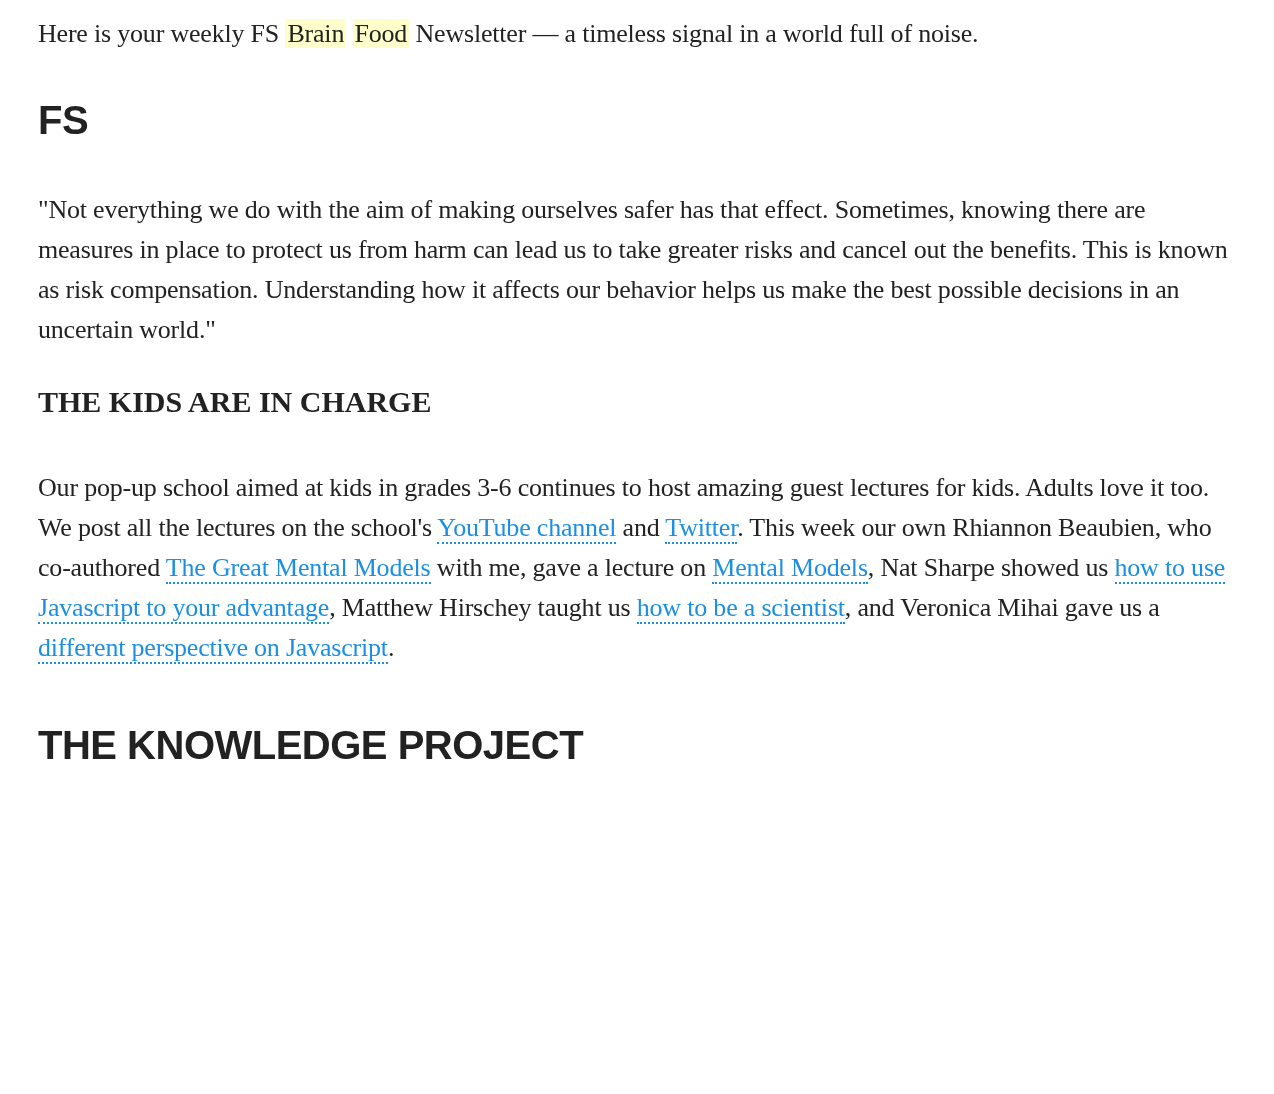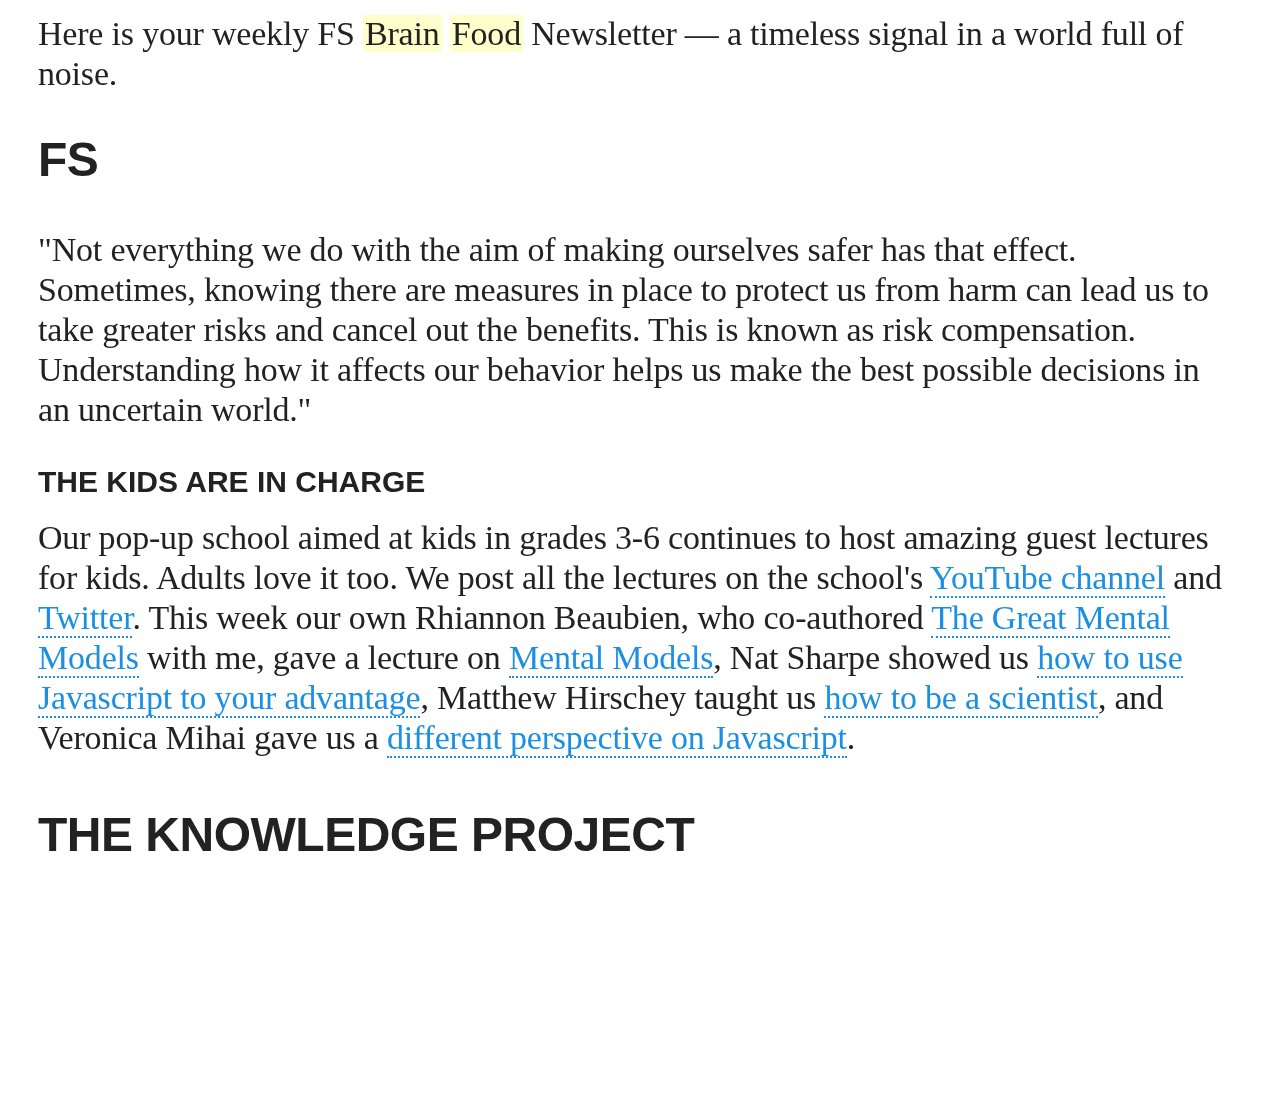--- a/index.html
+++ b/index.html
@@ -4,34 +4,34 @@
   <style>
     html, body { margin: 0; padding: 0; background: #ffffff; }
     body {
       width: 1274px; height: 1094px; overflow: hidden;
       font-family: "DejaVu Serif", "Liberation Serif", serif;
       color: #222222;
     }
     .page { padding: 14px 36px 0 38px; }
     p, .quote, .attrib {
       font-family: "Liberation Serif", "DejaVu Serif", serif;
-      font-size: 34px; line-height: 40px; margin: 0; letter-spacing: -0.2px;
+      font-size: 26px; line-height: 40px; margin: 0; letter-spacing: -0.2px;
     }
     .intro { margin-bottom: 42px; }
     .hl { background: #ffffcc; padding: 0 2px; }
     h2.sans {
       font-family: "Liberation Sans", "DejaVu Sans", sans-serif;
-      font-weight: bold; font-size: 48px; line-height: 48px; margin: 0 0 46px 0;
+      font-weight: bold; font-size: 40px; line-height: 48px; margin: 0 0 46px 0;
       color: #222; letter-spacing: -0.5px;
     }
     .quote { margin-bottom: 32px; }
     .attrib { margin-bottom: 34px; }
     h3.serif {
-      font-family: Liberation Sans, sans-serif;
-      font-weight: bold; font-size: 30px; line-height: 40px; margin: 0 0 16px 0;
+      font-family: Liberation Serif, serif;
+      font-weight: bold; font-size: 30px; line-height: 40px; margin: 0 0 46px 0;
     }
     .kids { margin-bottom: 53px; }
     h2.kp { margin-bottom: 40px; }
     a {
       color: #1a8fe3; text-decoration: none;
       border-bottom: 2px dotted #1a8fe3;
     }
   </style>
 </head>
 <body>

